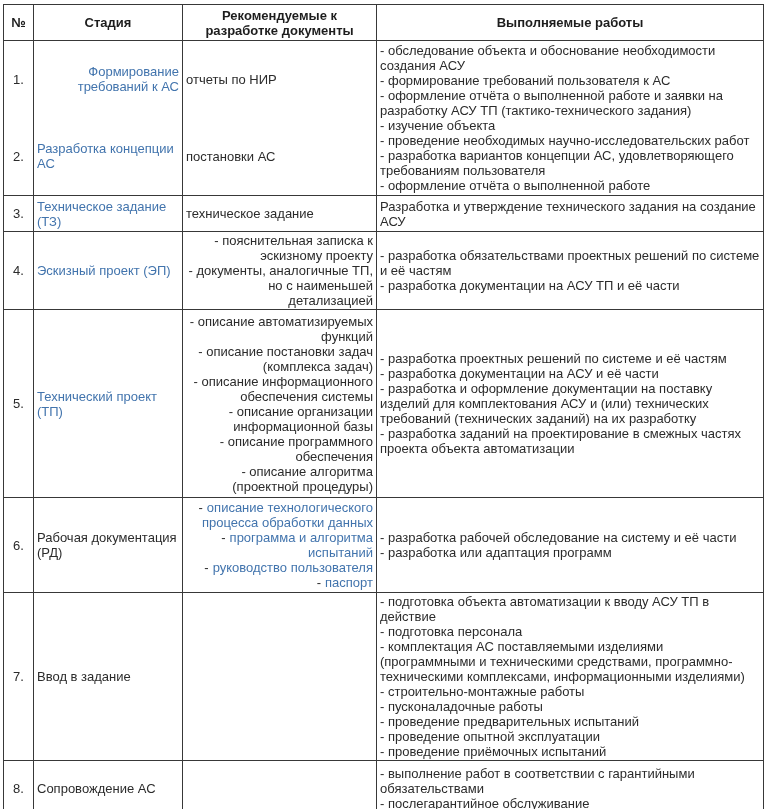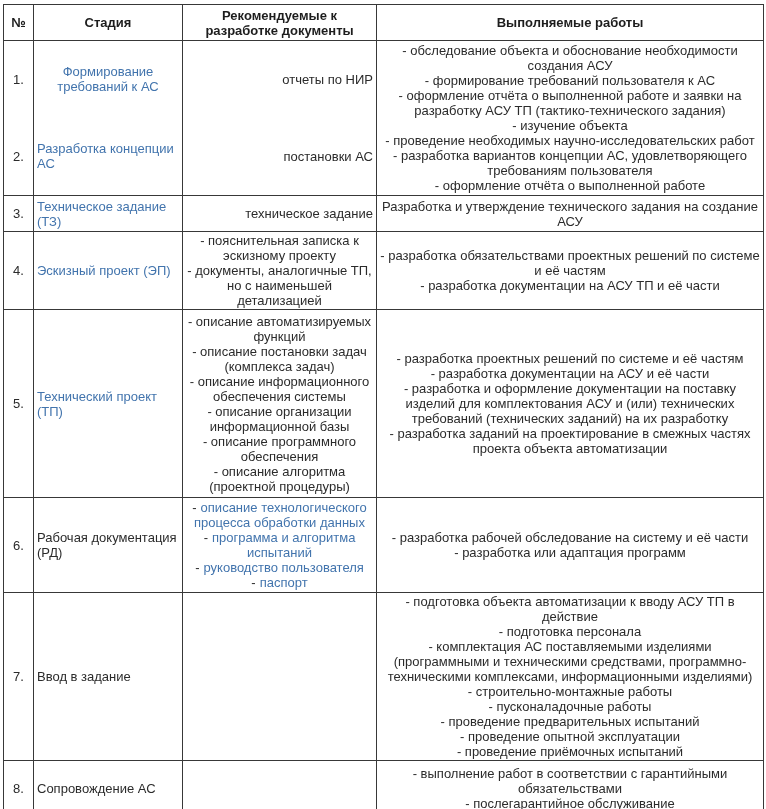--- a/index.html
+++ b/index.html
@@ -4,24 +4,24 @@
 <style>
   html,body{margin:0;padding:0;background:#ffffff;}
   body{font-family:"Liberation Sans","DejaVu Sans",sans-serif;color:#2b2b2b;}
   .wrap{padding:4px 0 0 3px;width:760px;}
   table{border-collapse:collapse;table-layout:fixed;width:760px;}
   td,th{border:1px solid #383838;padding:1px 3px;font-size:13px;line-height:15px;vertical-align:middle;word-wrap:break-word;}
   th{font-weight:bold;text-align:center;color:#1d1d1d;}
   tr.hdr{height:36px;}
   td.num{text-align:center;}
   td.stage{text-align:left;}
-  td.stage.align-left{text-align:center;}
-  td.docs{text-align:right;}
-  td.docs.list{text-align:center;}
-  td.works{text-align:center;}
+  td.stage.align-left{text-align:right;}
+  td.docs{text-align:left;}
+  td.docs.list{text-align:right;}
+  td.works{text-align:left;}
   .pre{white-space:pre-line;}
   .link{color:#4274ad;cursor:pointer;}
   .dash{color:#2b2b2b;margin-right:4px;}
   .nb{border-bottom:hidden;}
   .nt{border-top:hidden;}
   tr.r1{height:77px;}
   tr.r2{height:78px;}
   tr.r3{height:36px;}
   tr.r4{height:64px;}
   tr.r5{height:188px;}

